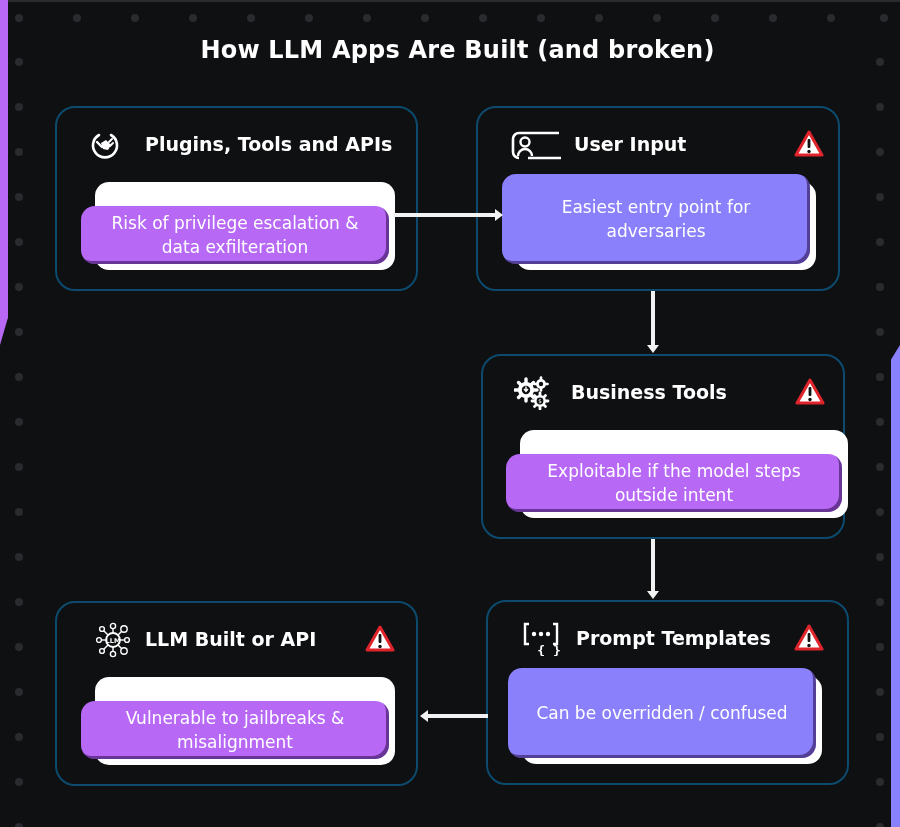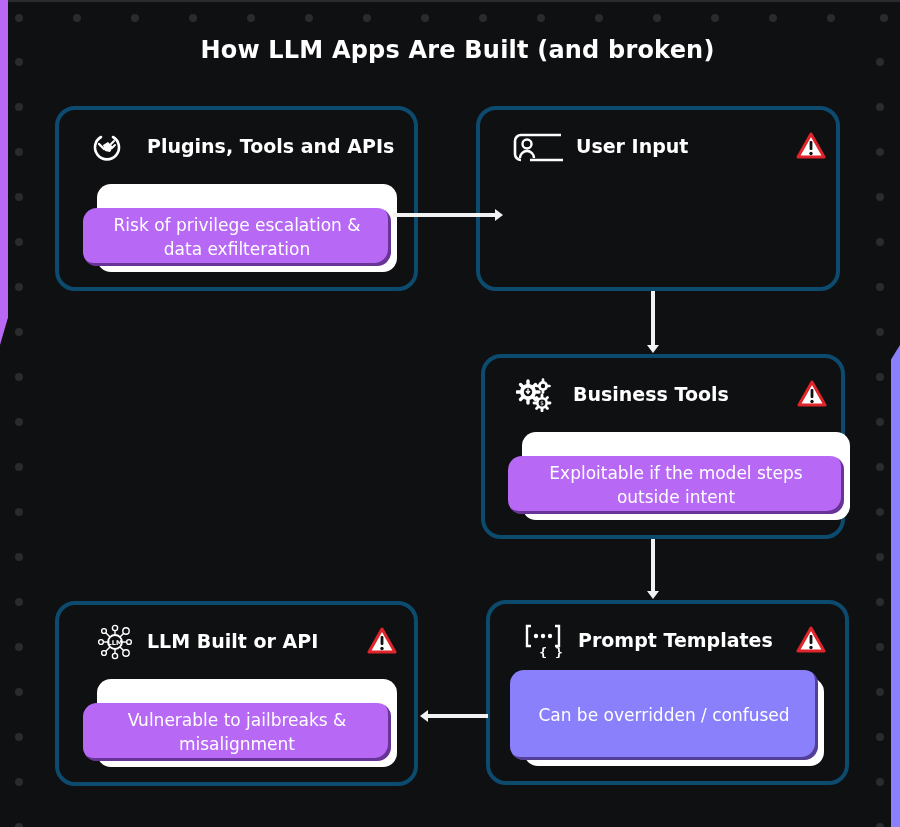--- a/index.html
+++ b/index.html
@@ -13,21 +13,21 @@
   .dots { position: absolute; inset: 0; pointer-events: none; }
   .dot { position: absolute; width: 8px; height: 8px; border-radius: 50%; background: #2a2b2e; }
   .side-left { position: absolute; left: 0; top: 0; width: 8px; height: 345px; background: #b868f5;
     clip-path: polygon(0 0, 100% 0, 100% 92%, 0 100%); }
   .side-right { position: absolute; right: 0; top: 345px; width: 9px; height: 482px; background: #8a80fb;
     clip-path: polygon(0 3%, 100% 0, 100% 100%, 0 100%); }
 
   .title { position: absolute; left: 0; top: 36px; width: 915px; text-align: center;
     font-size: 24px; font-weight: bold; letter-spacing: 0.2px; }
 
-  .card { position: absolute; border: 4px solid #0c4a6e; border-radius: 20px; box-sizing: border-box; }
+  .card { position: absolute; border: 2px solid #0c4a6e; border-radius: 20px; box-sizing: border-box; }
   .card-head { position: absolute; left: 0; right: 0; top: 20px; height: 34px; }
   .card-icon { position: absolute; top: 0; width: 36px; height: 34px; display: flex; align-items: center; justify-content: center; }
   .card-title { position: absolute; top: 5px; font-size: 19px; font-weight: bold; white-space: nowrap; }
   .warn { position: absolute; top: 2px; width: 30px; height: 28px; }
 
   .pill-wrap { position: absolute; }
   .pill-shadow { position: absolute; left: 14px; top: 8px; right: -6px; bottom: -6px; background: #ffffff; border-radius: 14px; }
   .pill { position: absolute; inset: 0; border-radius: 14px; display: flex; align-items: center; justify-content: center;
     text-align: center; font-size: 17px; line-height: 24px; padding: 0 14px; box-sizing: border-box;
     box-shadow: inset -3px -3px 0 rgba(40,10,70,0.55); }
@@ -131,20 +131,24 @@
     </span>
     <span class="card-title" style="left:96px;">User Input</span>
     <span class="warn" style="left:316px;">
       <svg width="30" height="28" viewBox="0 0 30 28">
         <path d="M15 2 L28 25 H2 Z" fill="#fff" stroke="#e0242b" stroke-width="3" stroke-linejoin="round"></path>
         <rect x="13.6" y="9" width="2.8" height="9" rx="1" fill="#111"></rect>
         <circle cx="15" cy="21.5" r="1.7" fill="#111"></circle>
       </svg>
     </span>
   </div>
+  <div class="pill-wrap" style="left:24px;top:66px;width:308px;height:90px;">
+    <div class="pill-shadow"></div>
+    <div class="pill indigo">Easiest entry point for adversaries</div>
+  </div>
 </div>
 
 <div class="card" style="left:481px;top:354px;width:364px;height:185px;">
   <div class="card-head">
     <span class="card-icon" style="left:31px;">
       <svg width="36" height="34" viewBox="0 0 36 34">
         <g fill="#fff">
           <circle cx="12" cy="14" r="8"></circle>
           <g stroke="#fff" stroke-width="3.4" stroke-linecap="round">
             <line x1="12" y1="3" x2="12" y2="25"></line>

